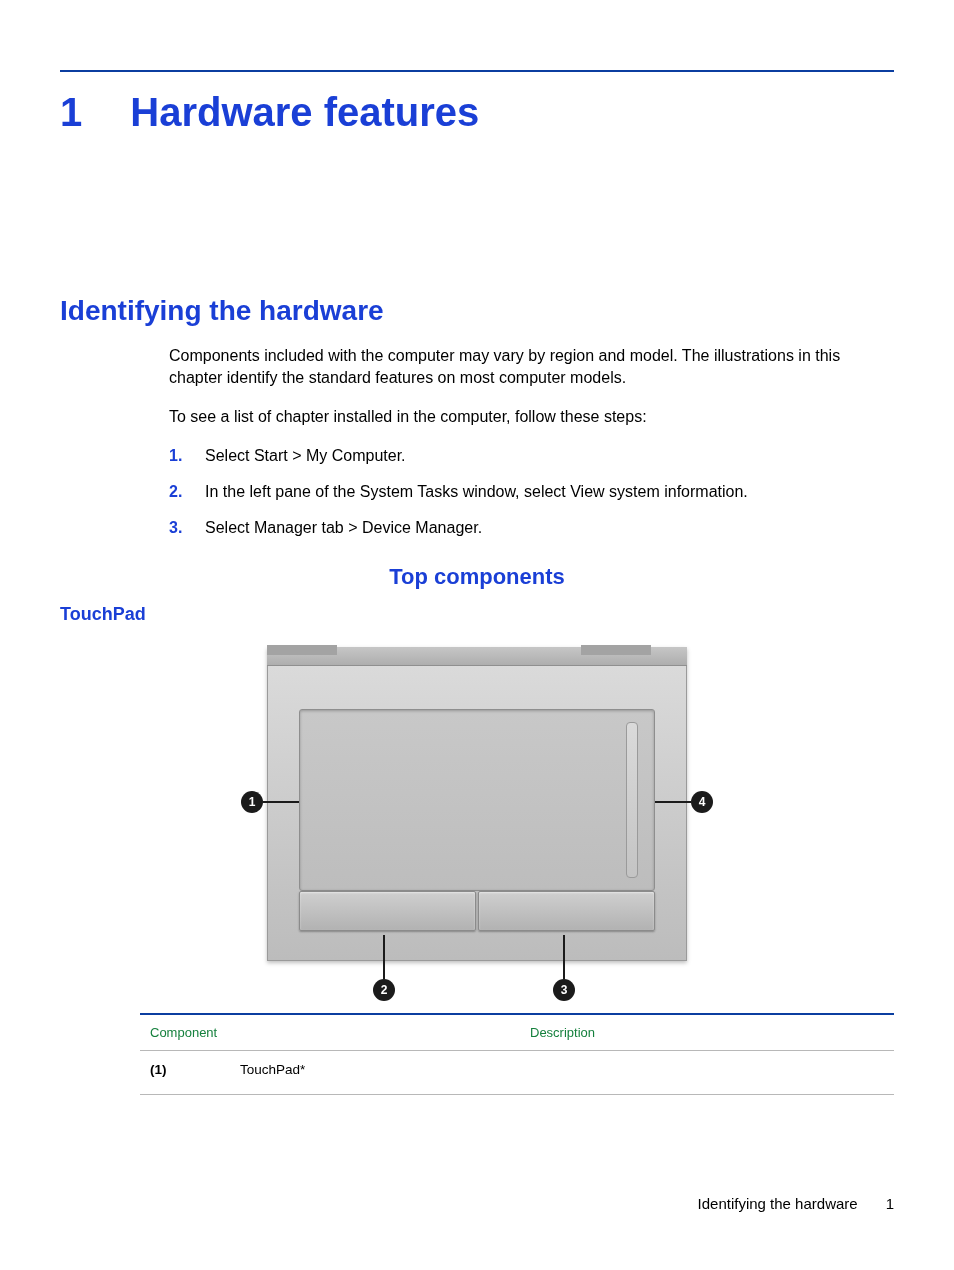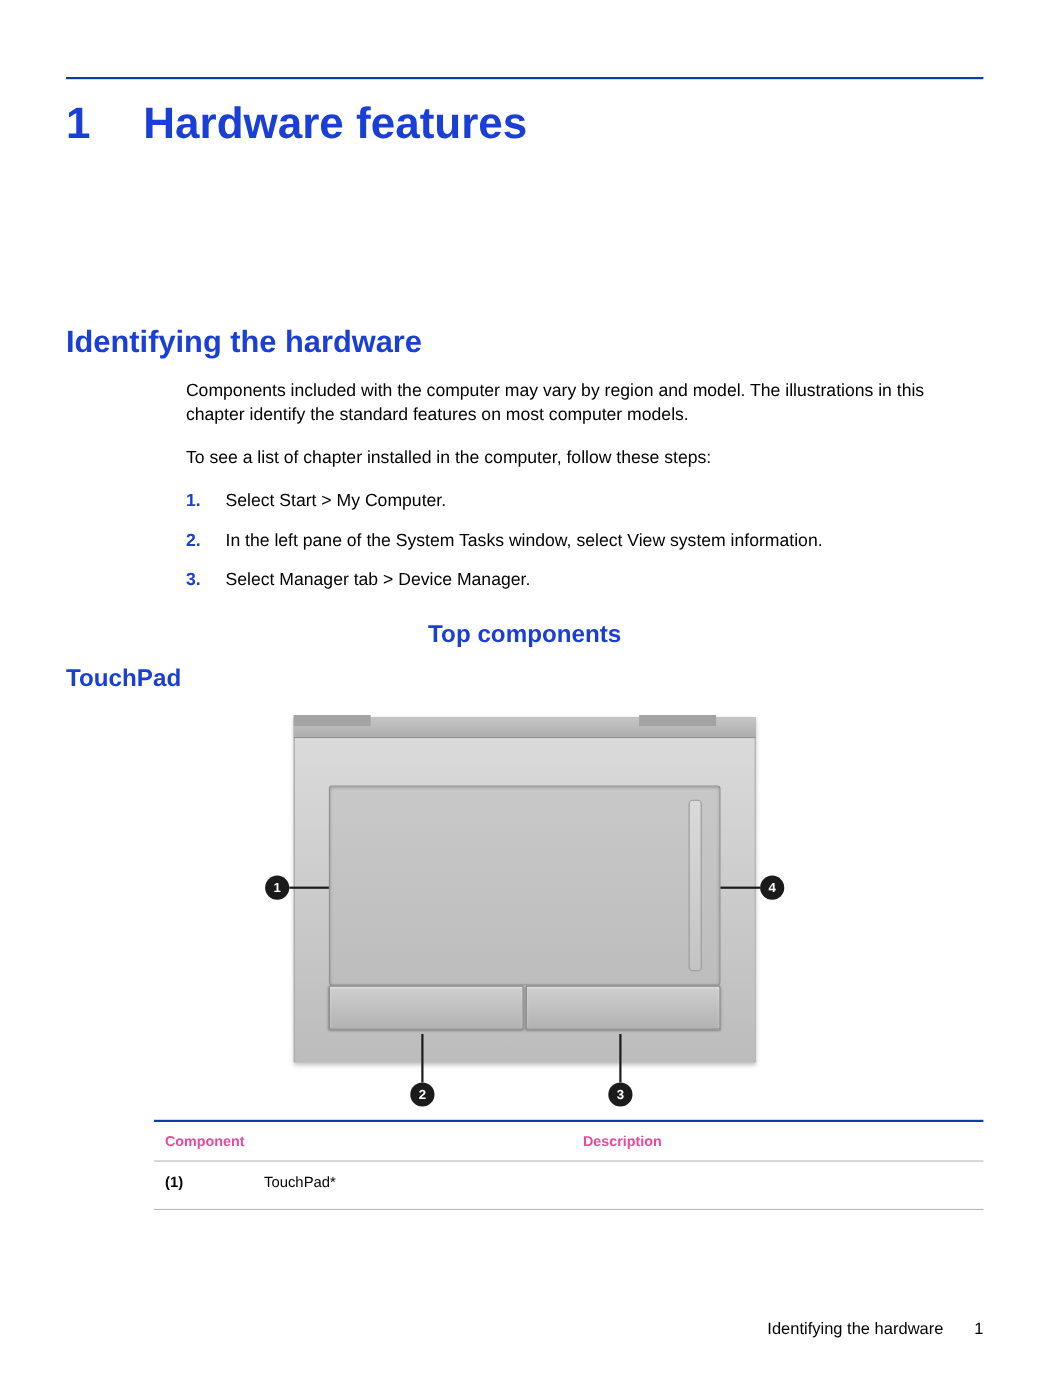--- a/index.html
+++ b/index.html
@@ -41,21 +41,21 @@
     margin: 0 0 18px 0;
   }
   .h3 {
     font-size: 22px;
     font-weight: 700;
     color: #1a3fd6;
     margin: 24px 0 8px 0;
     text-align: center;
   }
   .h4 {
-    font-size: 22px;
+    font-size: 18px;
     font-weight: 700;
     color: #1a3fd6;
     margin: 14px 0 16px 0;
   }
   .indent {
     margin-left: 109px;
   }
   .body-p {
     font-size: 16px;
     line-height: 1.4;
@@ -172,22 +172,22 @@
     margin-left: 80px;
     border-top: 2px solid #0b3ea0;
   }
   .tbl-head {
     display: flex;
     padding: 10px 10px;
     border-bottom: 1px solid #b8b8b8;
   }
   .th {
     font-size: 13px;
-    font-weight: 700;
-    color: #ec4899;
+    font-weight: 400;
+    color: #15803d;
   }
   .col-a { width: 70px; flex-shrink: 0; }
   .col-b { width: 310px; flex-shrink: 0; }
   .col-c { flex: 1; }
   .tbl-row {
     display: flex;
     padding: 10px 10px 14px 10px;
     font-size: 13.5px;
     line-height: 1.4;
     border-bottom: 1px solid #b8b8b8;

